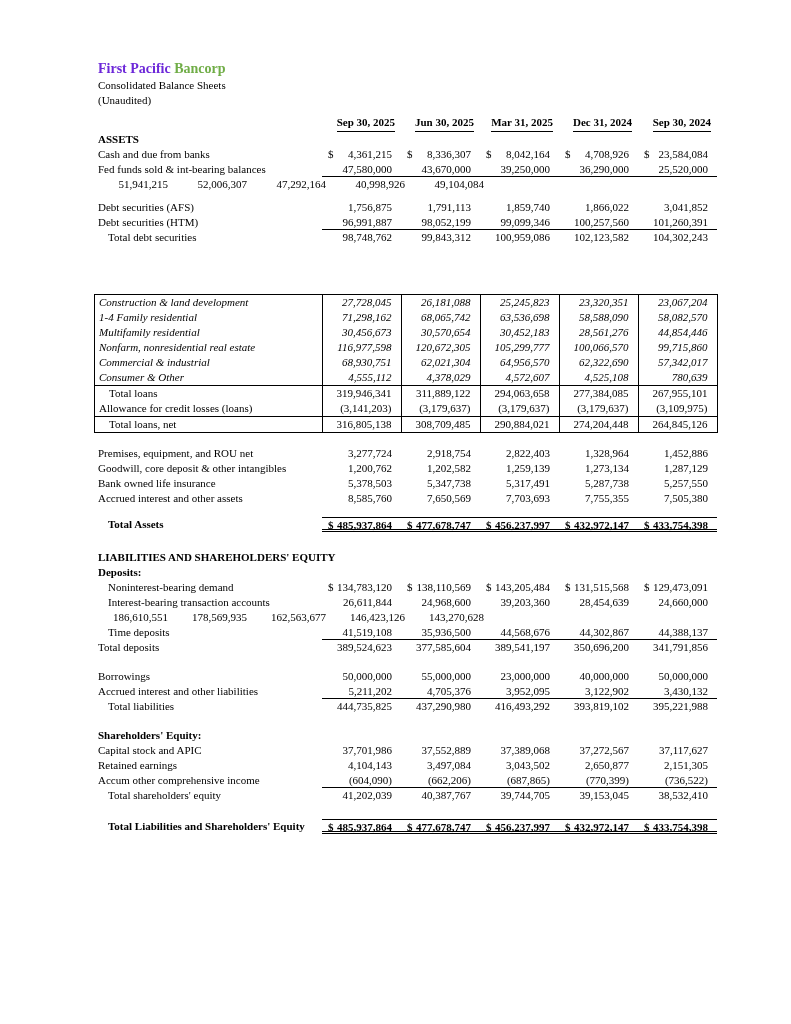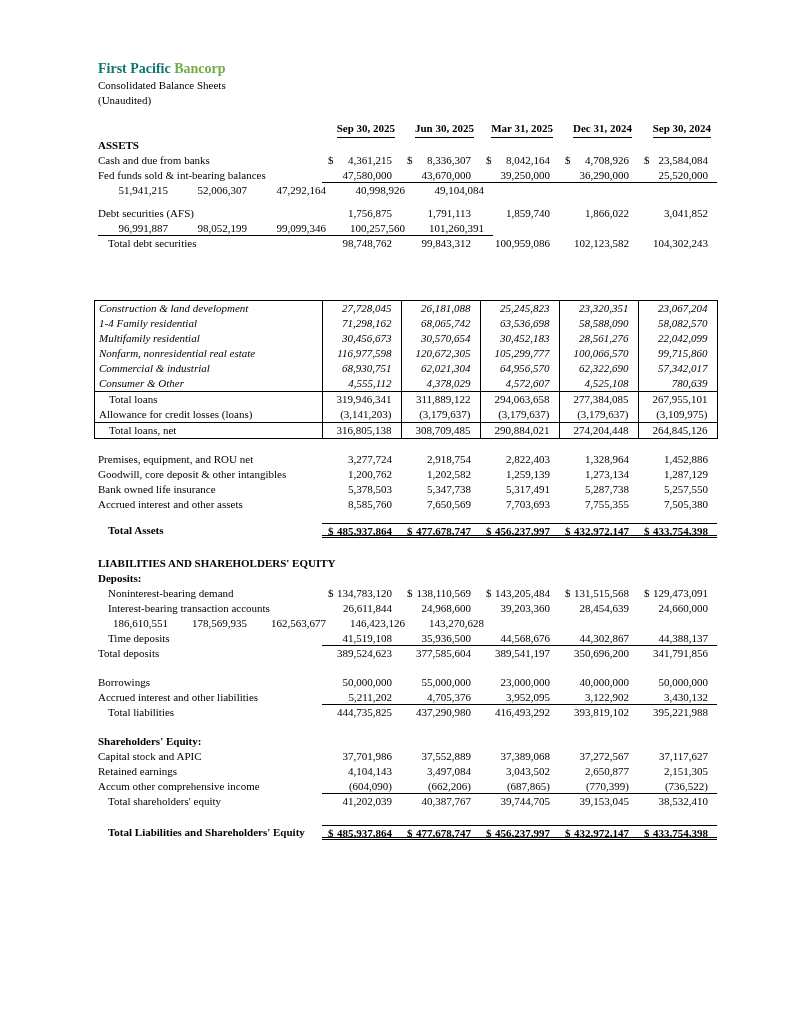--- a/index.html
+++ b/index.html
@@ -5,21 +5,21 @@
   html,body{margin:0;padding:0;}
   body{
     width:791px;height:1024px;background:#ffffff;
     font-family:"Liberation Serif","DejaVu Serif",serif;
     color:#000;
   }
   .page{position:relative;width:791px;height:1024px;overflow:hidden;}
   .content{position:absolute;left:98px;top:60px;width:619px;}
   .company{font-size:14px;font-weight:bold;line-height:18px;white-space:nowrap;}
   .subtitle{font-size:11px;line-height:15px;}
-  .note{font-size:11px;line-height:15px;margin-bottom:13px;}
+  .note{font-size:11px;line-height:15px;margin-bottom:7px;}
   .sheet{font-size:11px;}
   .row{display:flex;align-items:stretch;height:15px;line-height:15px;}
   .label{width:224px;white-space:nowrap;}
   .label.ind{padding-left:10px;width:214px;}
   .b{font-weight:bold;}
   .i{font-style:italic;}
   .nums{display:flex;width:395px;}
   .cell{width:79px;box-sizing:border-box;display:flex;justify-content:space-between;
         padding:0 9px 0 6px;white-space:nowrap;}
   .dol{flex:0 0 auto;}
@@ -36,21 +36,21 @@
   .box .cell{border-left:1px solid #000;}
   .box .row.top-rule{border-top:1px solid #000;}
   .gaprow{width:100%;}
 </style>
 </head>
 <body>
 
 <div class="page">
   <div class="content">
     <div class="company">
-      <span style="color: #0f766e;">First Pacific</span>
+      <span style="color: #6d28d9;">First Pacific</span>
       <span style="color: rgb(112, 173, 71);">Bancorp</span>
     </div>
     <div class="subtitle">Consolidated Balance Sheets</div>
     <div class="note">(Unaudited)</div>
     <div class="sheet">
         <div class="plain">
           <div class="row colheads">
             <div class="label"></div>
             <div class="nums">
               <div class="cell">
@@ -167,20 +167,21 @@
                 <span class="dol"></span>
                 <span class="val">1,866,022</span>
               </div>
               <div class="cell">
                 <span class="dol"></span>
                 <span class="val">3,041,852</span>
               </div>
             </div>
           </div>
           <div class="row">
+            <div class="label">Debt securities (HTM)</div>
             <div class="nums rb">
               <div class="cell">
                 <span class="dol"></span>
                 <span class="val">96,991,887</span>
               </div>
               <div class="cell">
                 <span class="dol"></span>
                 <span class="val">98,052,199</span>
               </div>
               <div class="cell">
@@ -289,21 +290,21 @@
               <div class="cell">
                 <span class="dol"></span>
                 <span class="val">30,452,183</span>
               </div>
               <div class="cell">
                 <span class="dol"></span>
                 <span class="val">28,561,276</span>
               </div>
               <div class="cell">
                 <span class="dol"></span>
-                <span class="val">22,042,099</span>
+                <span class="val">44,854,446</span>
               </div>
             </div>
           </div>
           <div class="row">
             <div class="label i">Nonfarm, nonresidential real estate</div>
             <div class="nums i">
               <div class="cell">
                 <span class="dol"></span>
                 <span class="val">116,977,598</span>
               </div>

